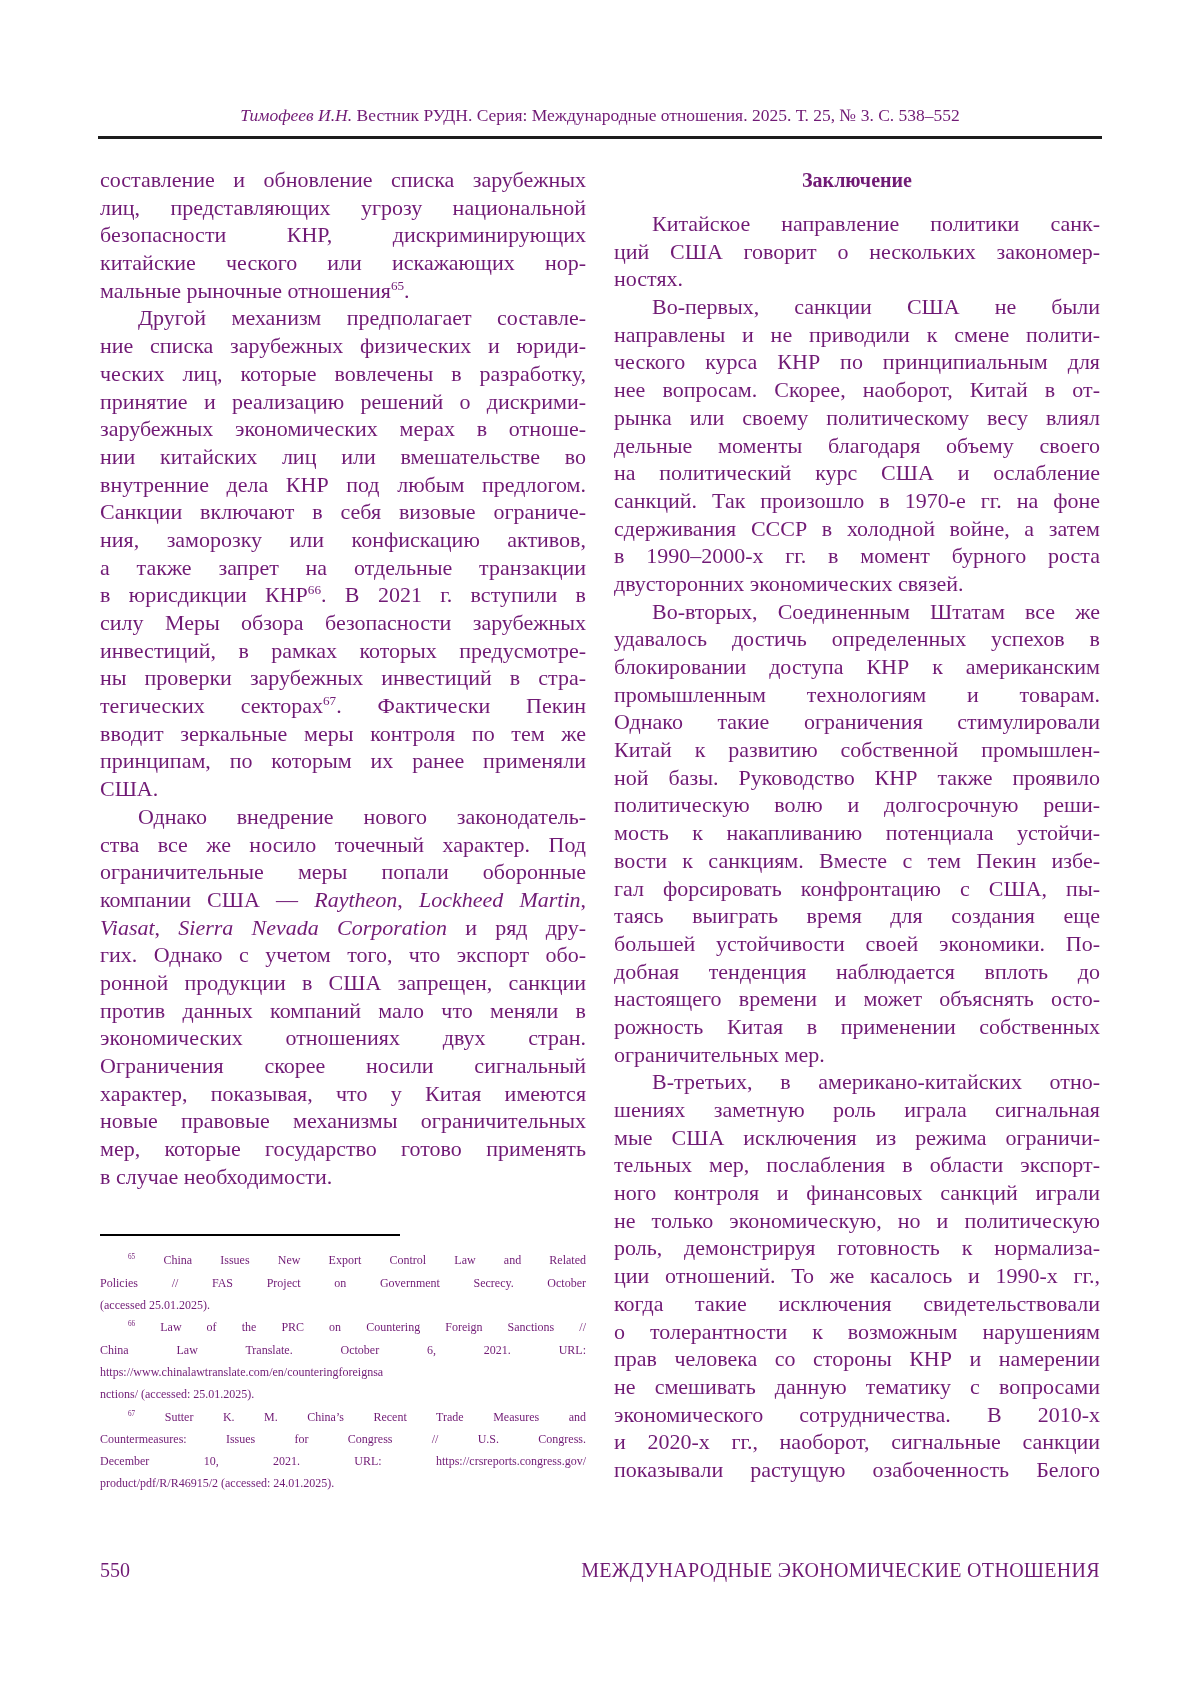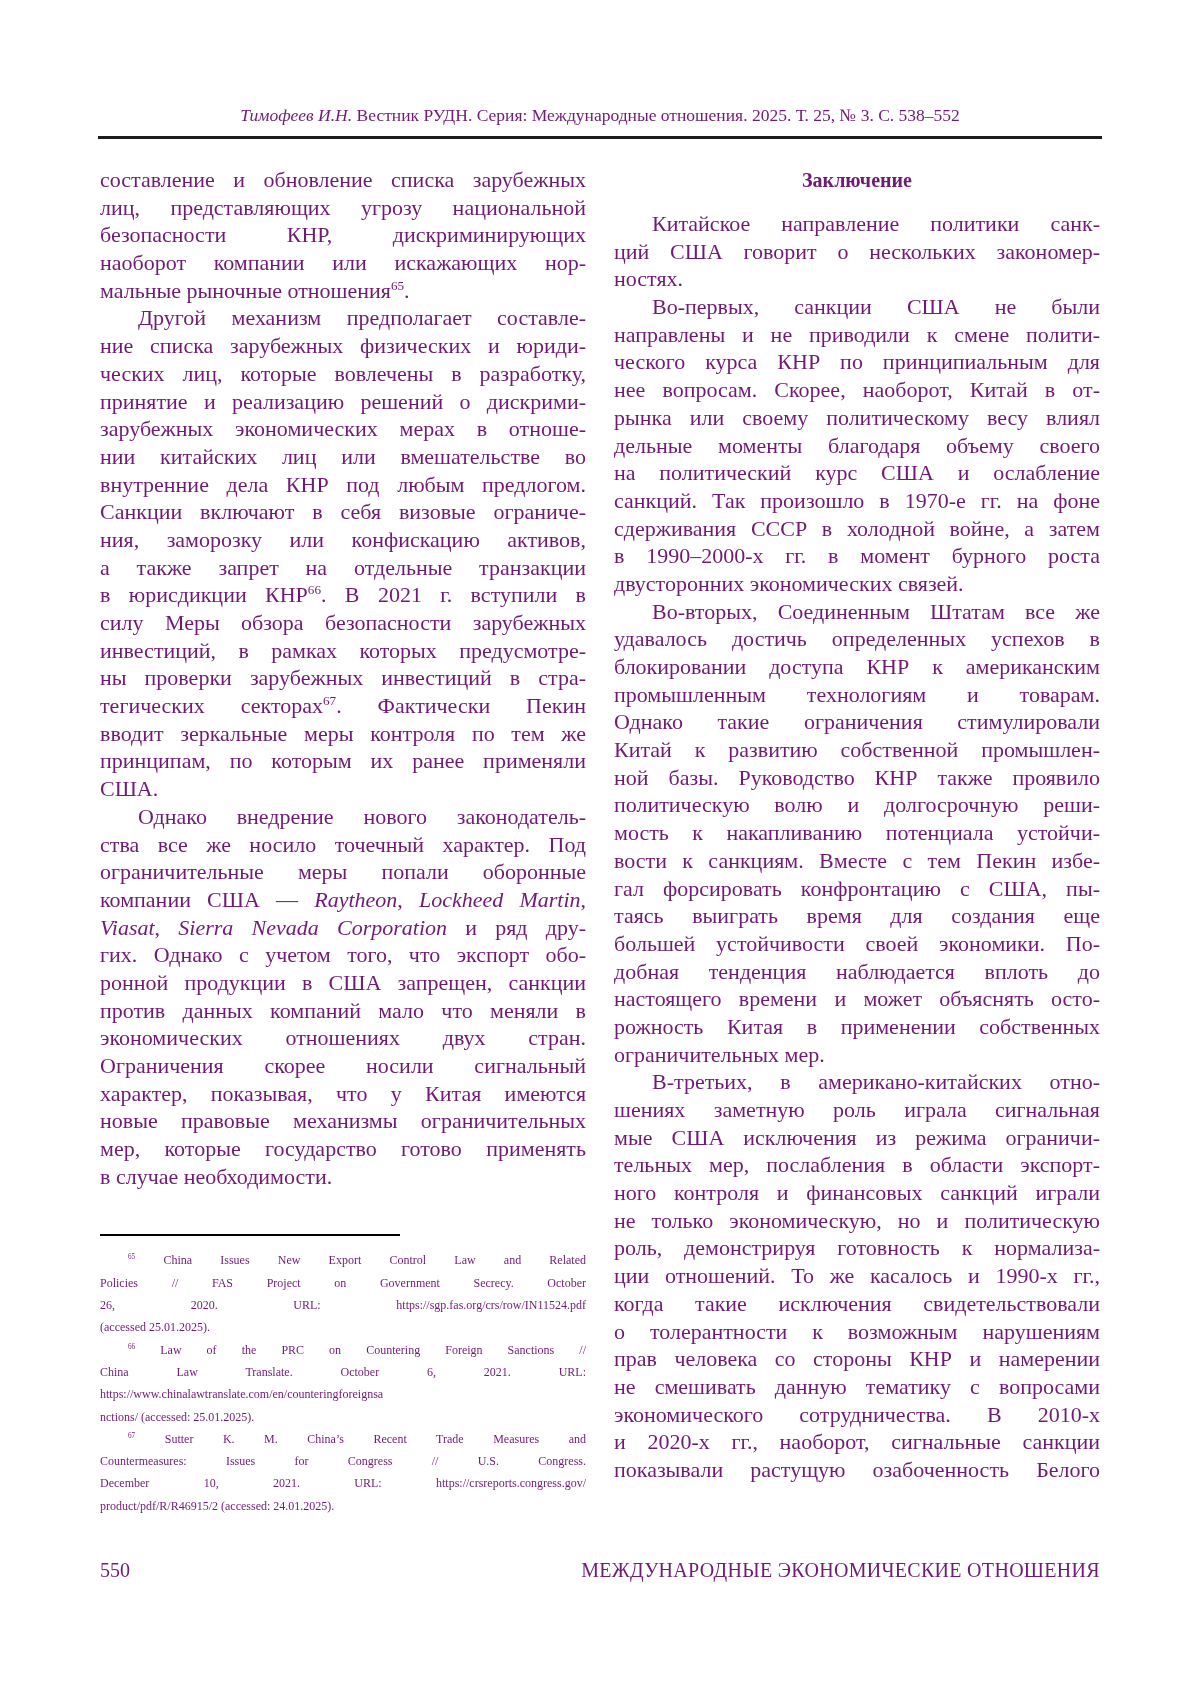--- a/index.html
+++ b/index.html
@@ -58,21 +58,21 @@
     <span class="author">Тимофеев И.Н.</span><span> Вестник РУДН. Серия: Международные отношения. 2025. Т. 25, № 3. С. 538–552</span>
   </div>
 
   <div class="header-rule"></div>
 
   <div class="col col-left">
     <div id="left-body">
         <div class="line">составление и обновление списка зарубежных</div>
         <div class="line">лиц, представляющих угрозу национальной</div>
         <div class="line">безопасности КНР, дискриминирующих</div>
-        <div class="line">наоборот компании или искажающих нор-</div>
+        <div class="line">китайские ческого или искажающих нор-</div>
         <div class="line last">мальные рыночные отношения<sup>65</sup>.</div>
         <div class="line first">Другой механизм предполагает составле-</div>
         <div class="line">ние списка зарубежных физических и юриди-</div>
         <div class="line">ческих лиц, которые вовлечены в разработку,</div>
         <div class="line">принятие и реализацию решений о дискрими-</div>
         <div class="line">зарубежных экономических мерах в отноше-</div>
         <div class="line">нии китайских лиц или вмешательстве во</div>
         <div class="line">внутренние дела КНР под любым предлогом.</div>
         <div class="line">Санкции включают в себя визовые ограниче-</div>
         <div class="line">ния, заморозку или конфискацию активов,</div>
@@ -97,21 +97,20 @@
         <div class="line">Ограничения скорее носили сигнальный</div>
         <div class="line">характер, показывая, что у Китая имеются</div>
         <div class="line">новые правовые механизмы ограничительных</div>
         <div class="line">мер, которые государство готово применять</div>
         <div class="line last">в случае необходимости.</div>
       </div>
     <div class="fn-sep"></div>
     <div class="footnotes" id="footnotes">
         <div class="line first"><sup>65</sup> China Issues New Export Control Law and Related</div>
         <div class="line">Policies // FAS Project on Government Secrecy. October</div>
-        <div class="line">26, 2020. URL: https://sgp.fas.org/crs/row/IN11524.pdf</div>
         <div class="line last">(accessed 25.01.2025).</div>
         <div class="line first"><sup>66</sup> Law of the PRC on Countering Foreign Sanctions //</div>
         <div class="line">China Law Translate. October 6, 2021. URL:</div>
         <div class="line">https://www.chinalawtranslate.com/en/counteringforeignsa</div>
         <div class="line last">nctions/ (accessed: 25.01.2025).</div>
         <div class="line first"><sup>67</sup> Sutter K. M. China’s Recent Trade Measures and</div>
         <div class="line">Countermeasures: Issues for Congress // U.S. Congress.</div>
         <div class="line">December 10, 2021. URL: https://crsreports.congress.gov/</div>
         <div class="line last">product/pdf/R/R46915/2 (accessed: 24.01.2025).</div>
       </div>

